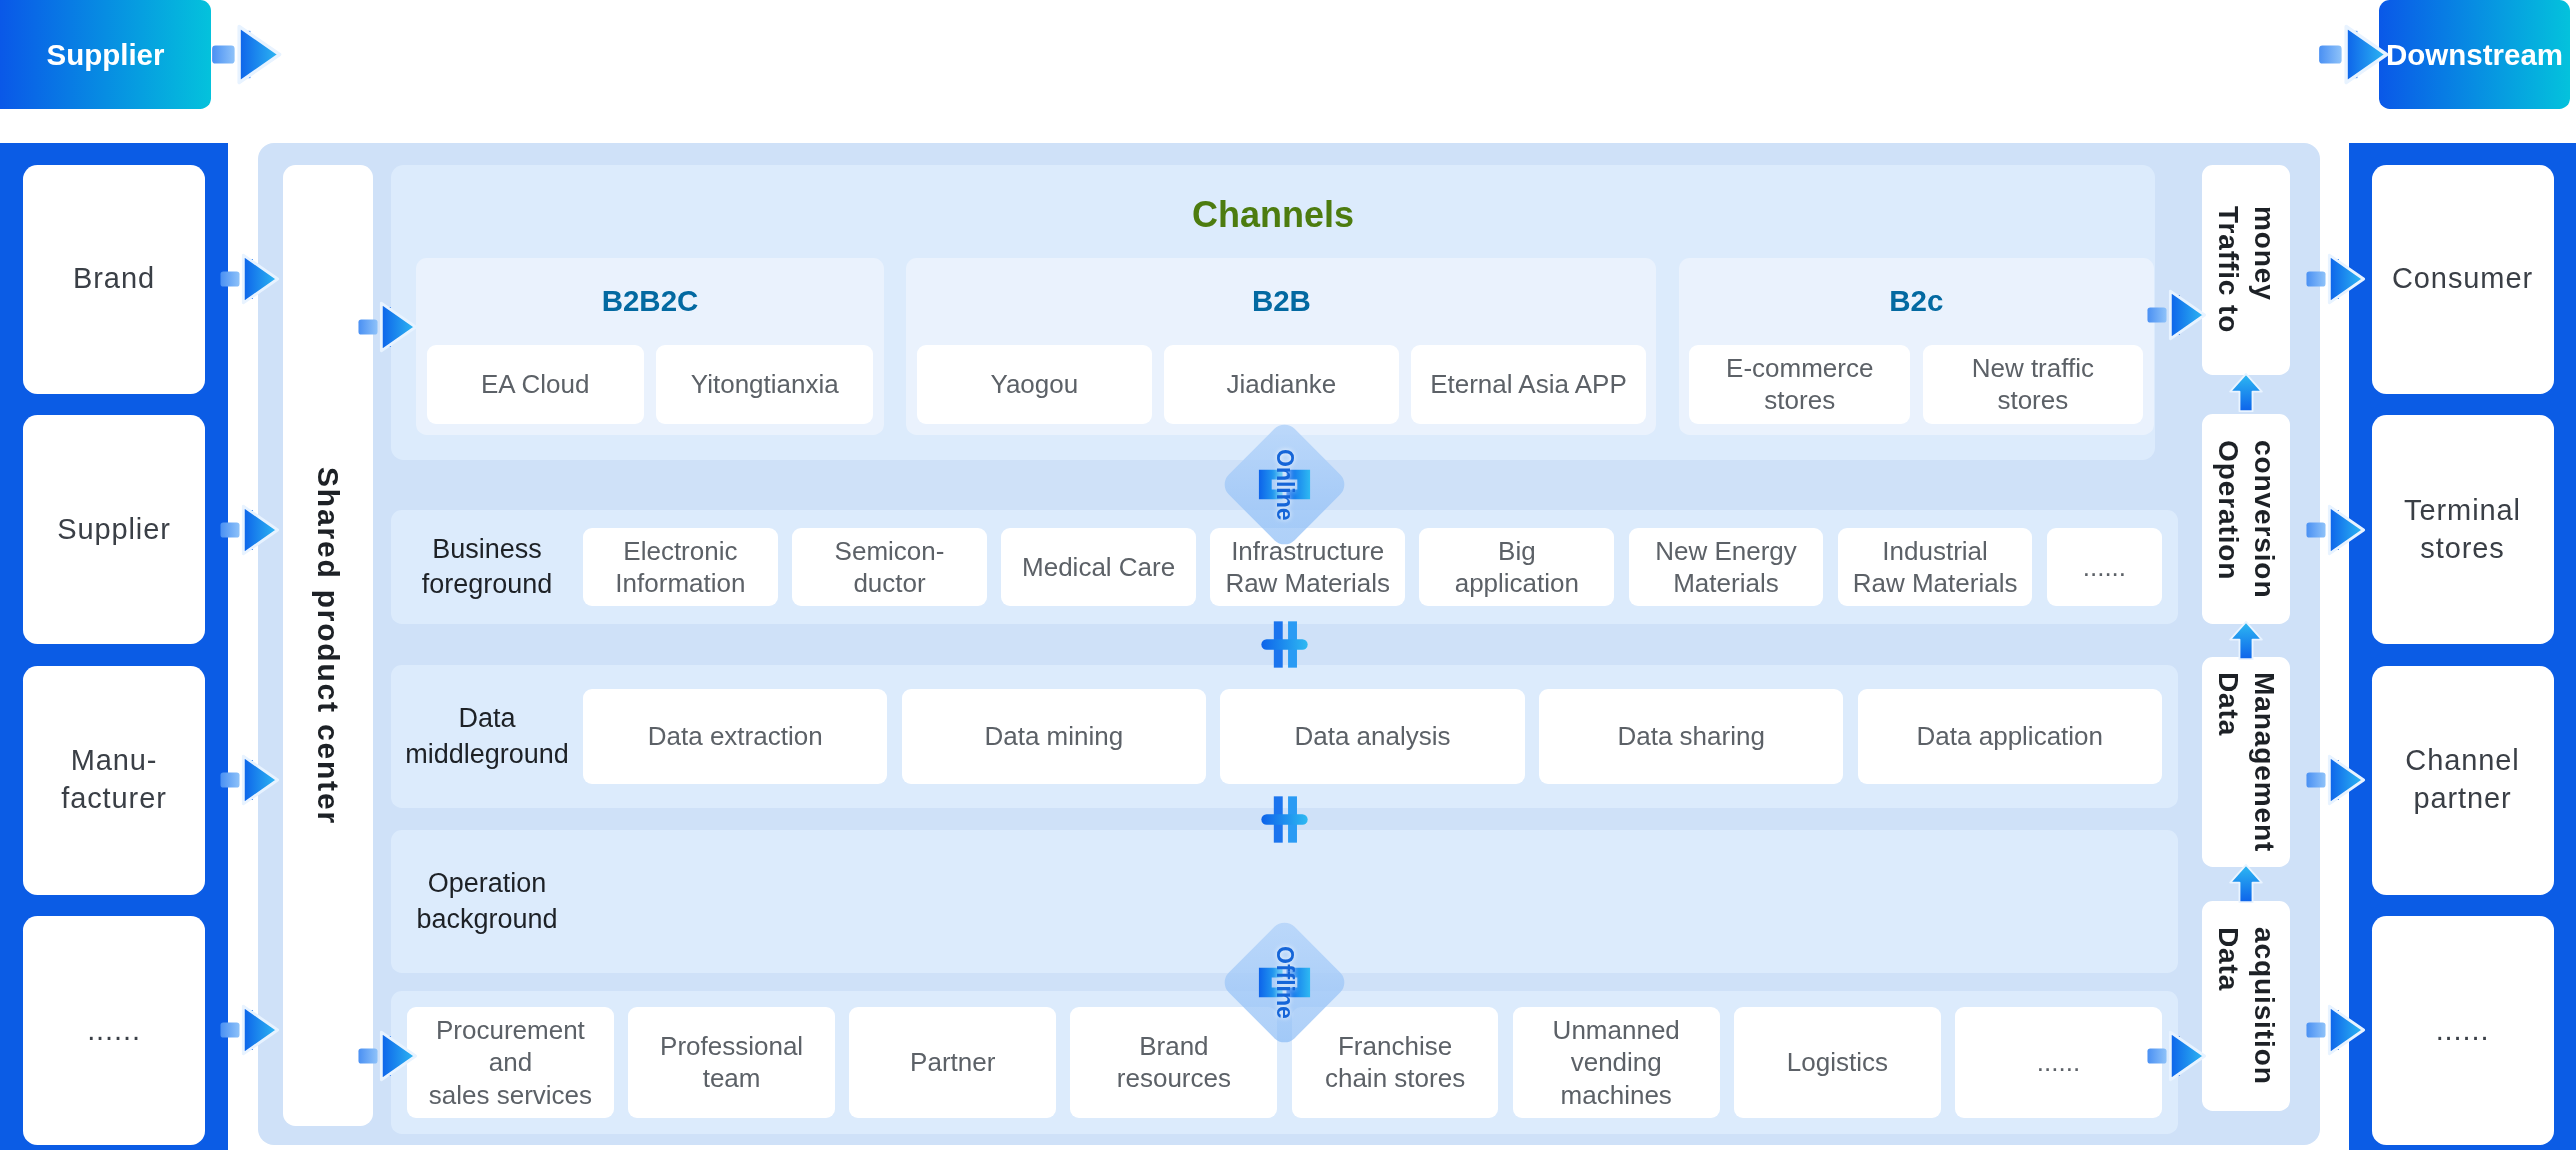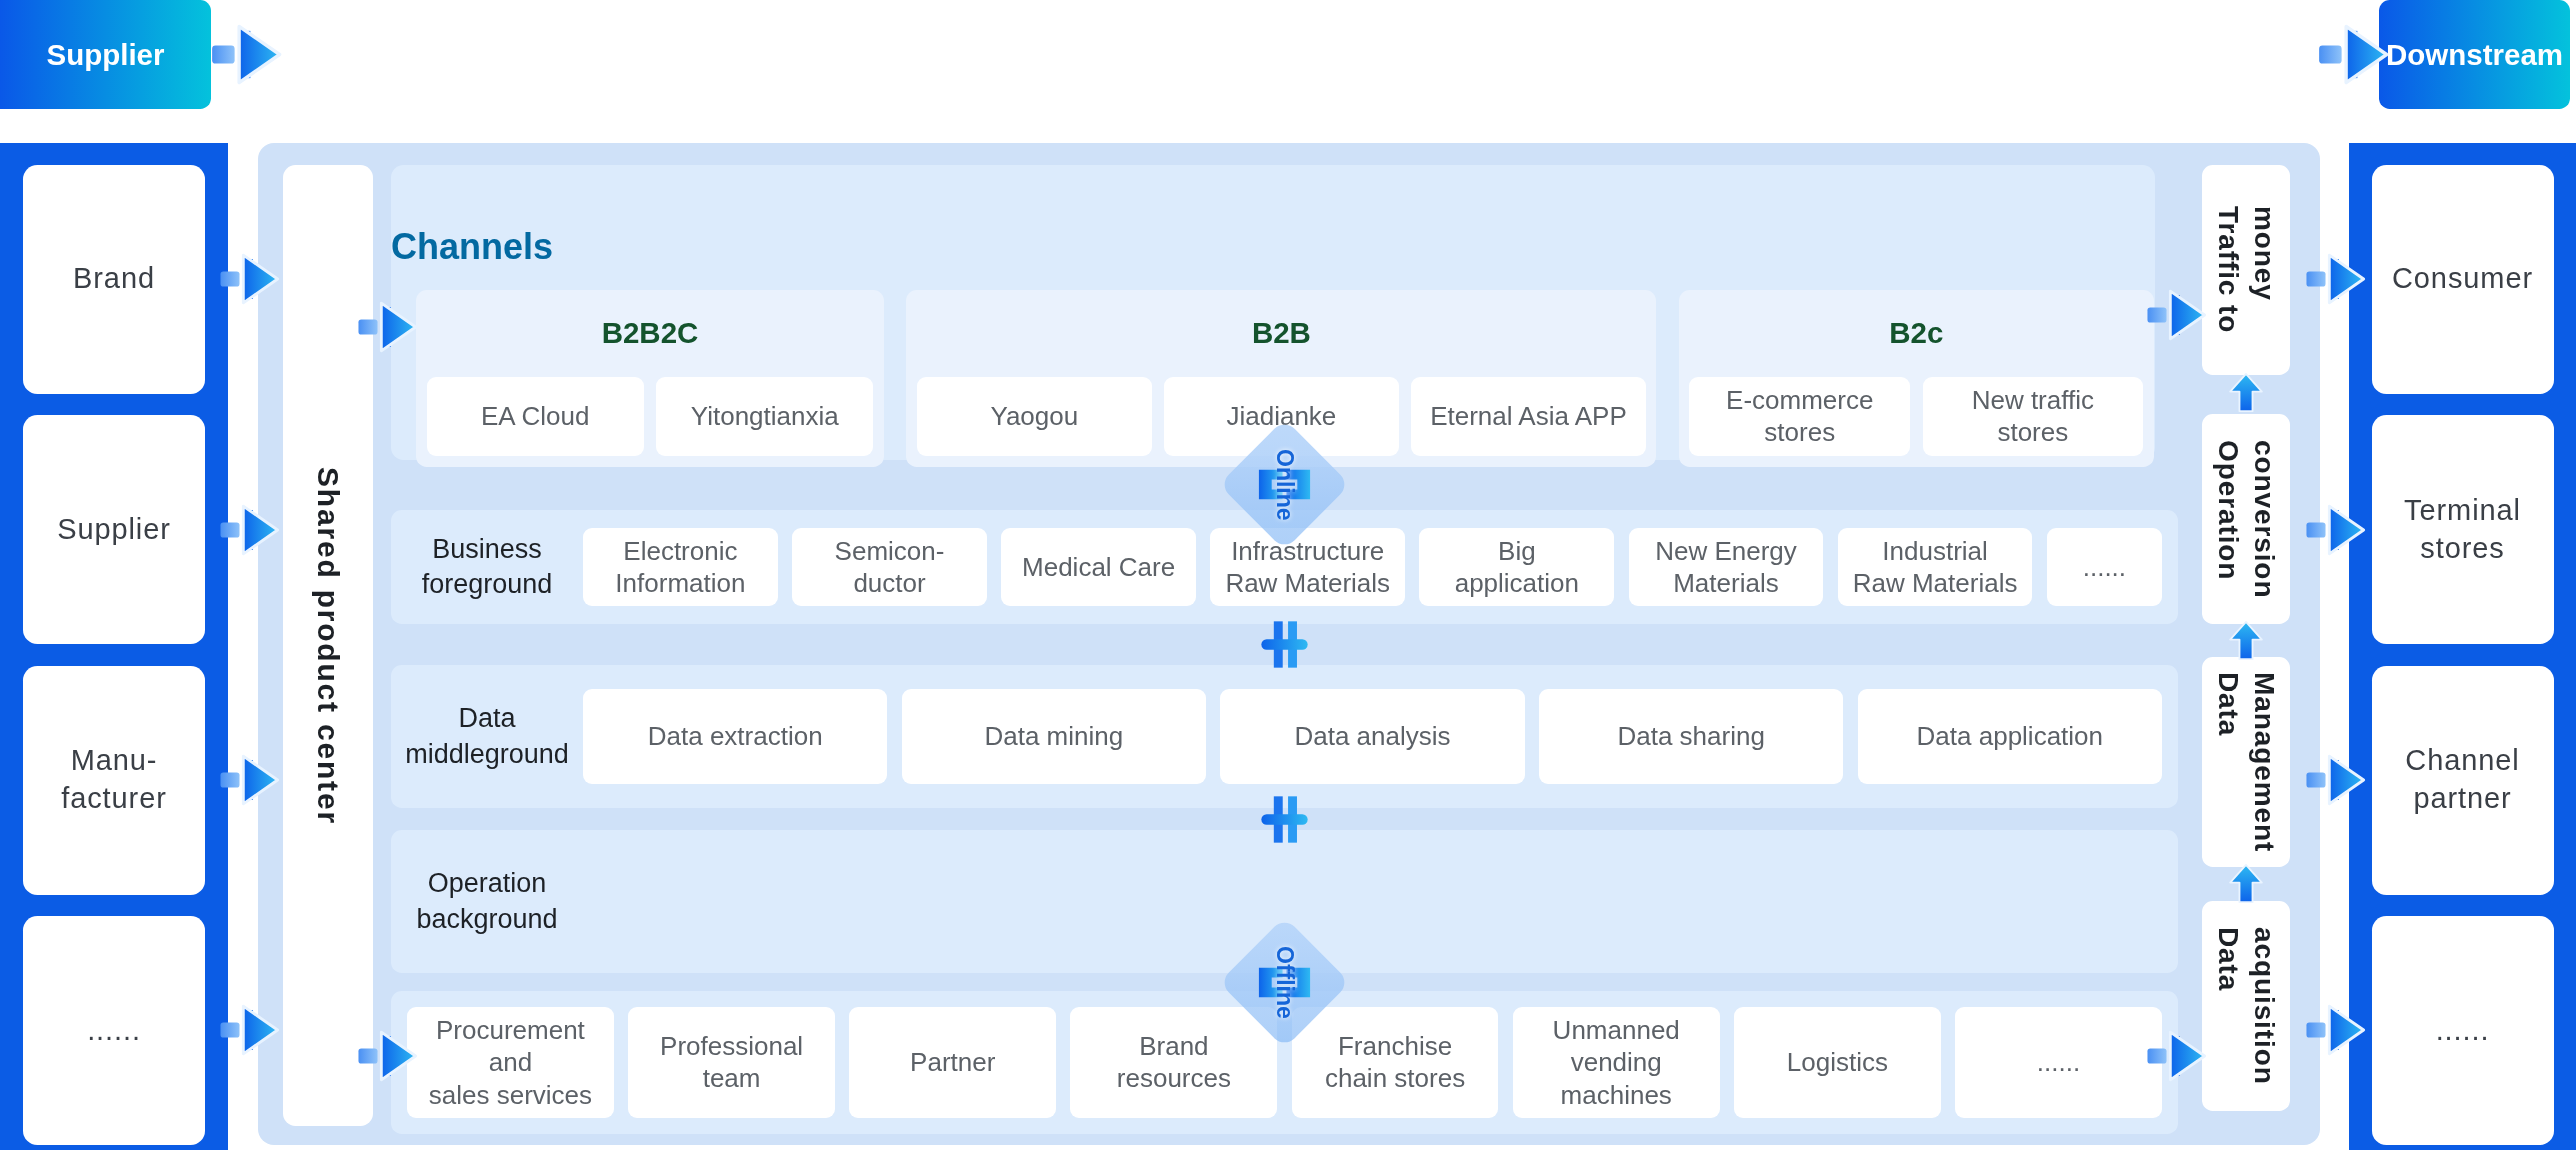--- a/index.html
+++ b/index.html
@@ -29,24 +29,24 @@
 
   .vtext{writing-mode:vertical-lr;text-orientation:mixed;white-space:pre-line;}
 
   #sharedbar{position:absolute;left:283px;top:165px;width:90px;height:961px;background:#fff;border-radius:12.5px;
              display:flex;align-items:center;justify-content:center;}
   #sharedbar .vtext{font-weight:bold;font-size:30px;color:#1d2126;letter-spacing:1.8px;}
 
   
   #channels{position:absolute;left:391px;top:165px;width:1764px;height:295px;background:#dcebfc;border-radius:12.5px;
             box-sizing:border-box;padding-top:29px;}
-  #channels-title{text-align:left;font-size:36px;font-weight:bold;color:#0369a1;margin-top:32px;}
+  #channels-title{text-align:center;font-size:36px;font-weight:bold;color:#4d7c0f;}
   #channel-groups{display:flex;gap:22.4px;margin:21.5px 0 0 25px;height:177px;}
   .group{background:#eaf2fd;border-radius:10.7px;display:flex;flex-direction:column;box-sizing:border-box;}
-  .group-title{flex:1;display:flex;align-items:center;justify-content:center;font-size:29.5px;font-weight:bold;color:#14532d;}
+  .group-title{flex:1;display:flex;align-items:center;justify-content:center;font-size:29.5px;font-weight:bold;color:#0369a1;}
   .group-items{display:flex;gap:12.5px;padding:0 10.7px 10.7px;height:79px;box-sizing:content-box;}
 
   .cell{background:#fff;border-radius:9px;flex:1;display:flex;align-items:center;justify-content:center;
         text-align:center;color:#5c6167;font-size:26px;line-height:1.24;white-space:pre-line;
         padding:7.2px 9px;box-sizing:border-box;}
 
   
   .band{position:absolute;left:391px;width:1787px;background:#dcebfc;border-radius:10.7px;
         display:flex;align-items:center;box-sizing:border-box;padding-right:16px;}
   .band-label{flex:0 0 192px;text-align:center;color:#1d2126;font-size:27px;line-height:1.3;white-space:pre-line;}

